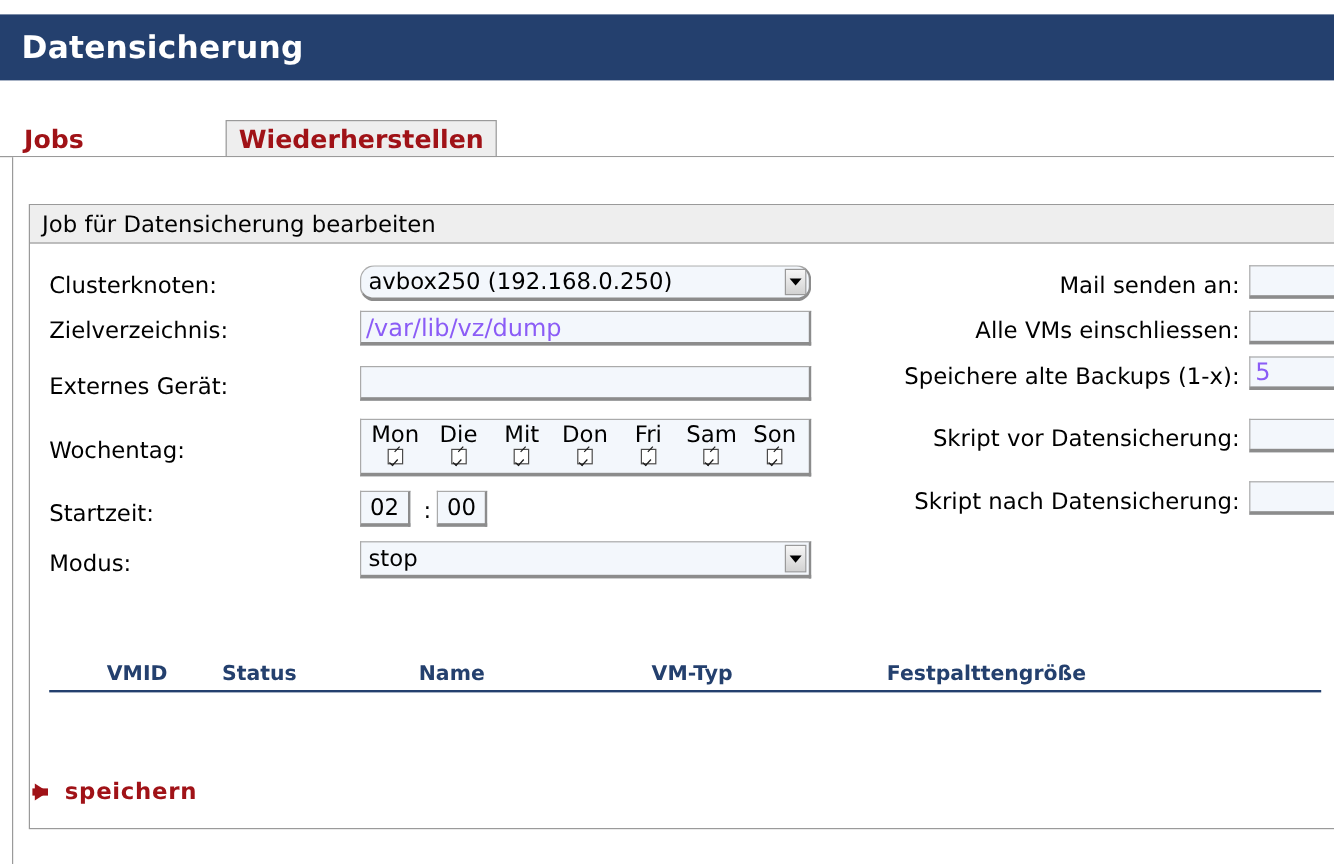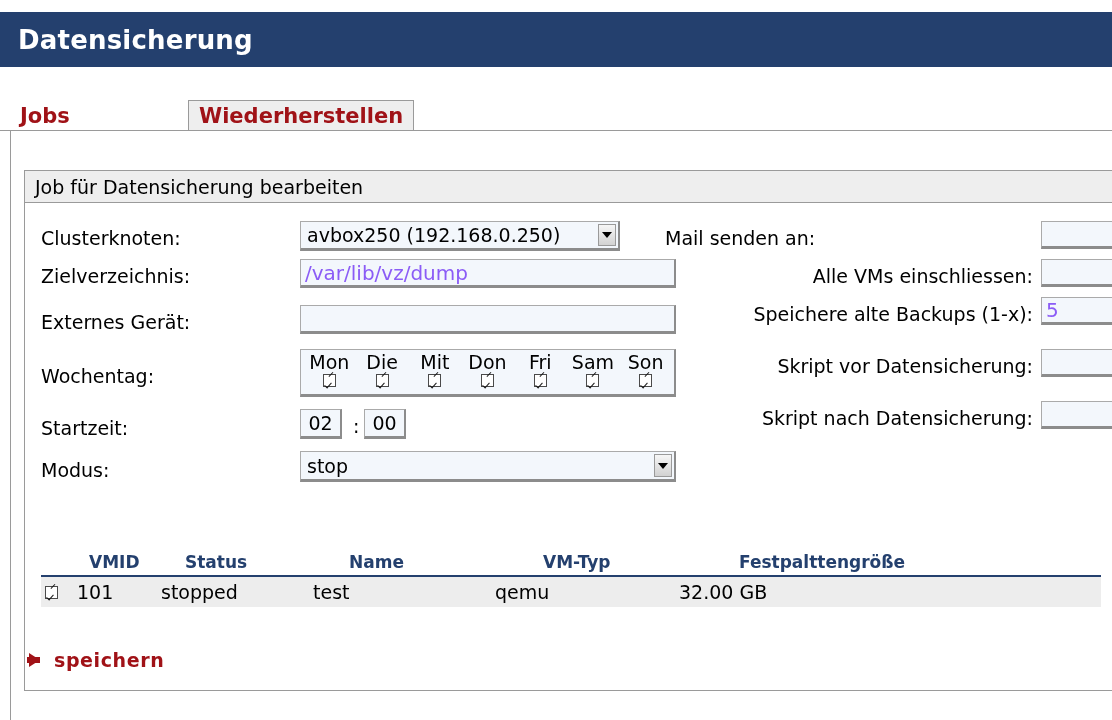--- a/index.html
+++ b/index.html
@@ -298,21 +298,21 @@
 
   <div class="form-area">
 
     <div class="lbl lbl-left" style="top:24px;">Clusterknoten:</div>
     <div class="lbl lbl-left" style="top:108px;">Externes Gerät:</div>
     <div class="lbl lbl-left" style="top:62px;">Zielverzeichnis:</div>
     <div class="lbl lbl-left" style="top:162px;">Wochentag:</div>
     <div class="lbl lbl-left" style="top:214px;">Startzeit:</div>
     <div class="lbl lbl-left" style="top:256px;">Modus:</div>
 
-    <div class="select" style="left:275px; top:18px; width:320px; height:30px;">
+    <div class="select" style="left:275px; top:18px; width:376px; height:30px;border-radius:12px;">
       <span>avbox250 (192.168.0.250)</span>
       <span class="arrowbox">
           <i></i>
         </span>
     </div>
 
     <div class="field-plain field" style="left:275px; top:56px; width:376px; height:29px;">
       <span>/var/lib/vz/dump</span>
     </div>
 
@@ -359,21 +359,21 @@
       <span>00</span>
     </div>
 
     <div class="select" style="left:275px; top:248px; width:376px; height:31px;">
       <span>stop</span>
       <span class="arrowbox">
           <i></i>
         </span>
     </div>
 
-    <div class="lbl" style="left:640px; width:368px; text-align:left; top:24px;">Mail senden an:</div>
+    <div class="lbl" style="left:640px; width:368px; text-align:right; top:24px;">Mail senden an:</div>
     <div class="lbl" style="left:640px; width:368px; text-align:right; top:62px;">Alle VMs einschliessen:</div>
     <div class="lbl" style="left:640px; width:368px; text-align:right; top:100px;">Speichere alte Backups (1-x):</div>
     <div class="lbl" style="left:640px; width:368px; text-align:right; top:152px;">Skript vor Datensicherung:</div>
     <div class="lbl" style="left:640px; width:368px; text-align:right; top:204px;">Skript nach Datensicherung:</div>
 
     <div class="field-plain field" style="left:1016px; top:18px; width:200px; height:28px;">
       <span></span>
     </div>
     <div class="field-plain field" style="left:1016px; top:56px; width:200px; height:28px;">
       <span></span>
@@ -391,30 +391,20 @@
 
   <div class="tbl">
     <div class="tbl-head">
       <div class="c-cb"></div>
       <div class="c-vmid">VMID</div>
       <div class="c-stat">Status</div>
       <div class="c-name">Name</div>
       <div class="c-type">VM-Typ</div>
       <div class="c-size">Festpalttengröße</div>
     </div>
-    <div class="tbl-row">
-      <div class="c-cb">
-        <span class="cb checked"></span>
-      </div>
-      <div class="c-vmid">101</div>
-      <div class="c-stat">stopped</div>
-      <div class="c-name">test</div>
-      <div class="c-type">qemu</div>
-      <div class="c-size">32.00 GB</div>
-    </div>
   </div>
 
   <div class="savelink">
     <span class="arrow"></span>
     <span class="txt">speichern</span>
   </div>
 
 </div>
 
 </body></html>

